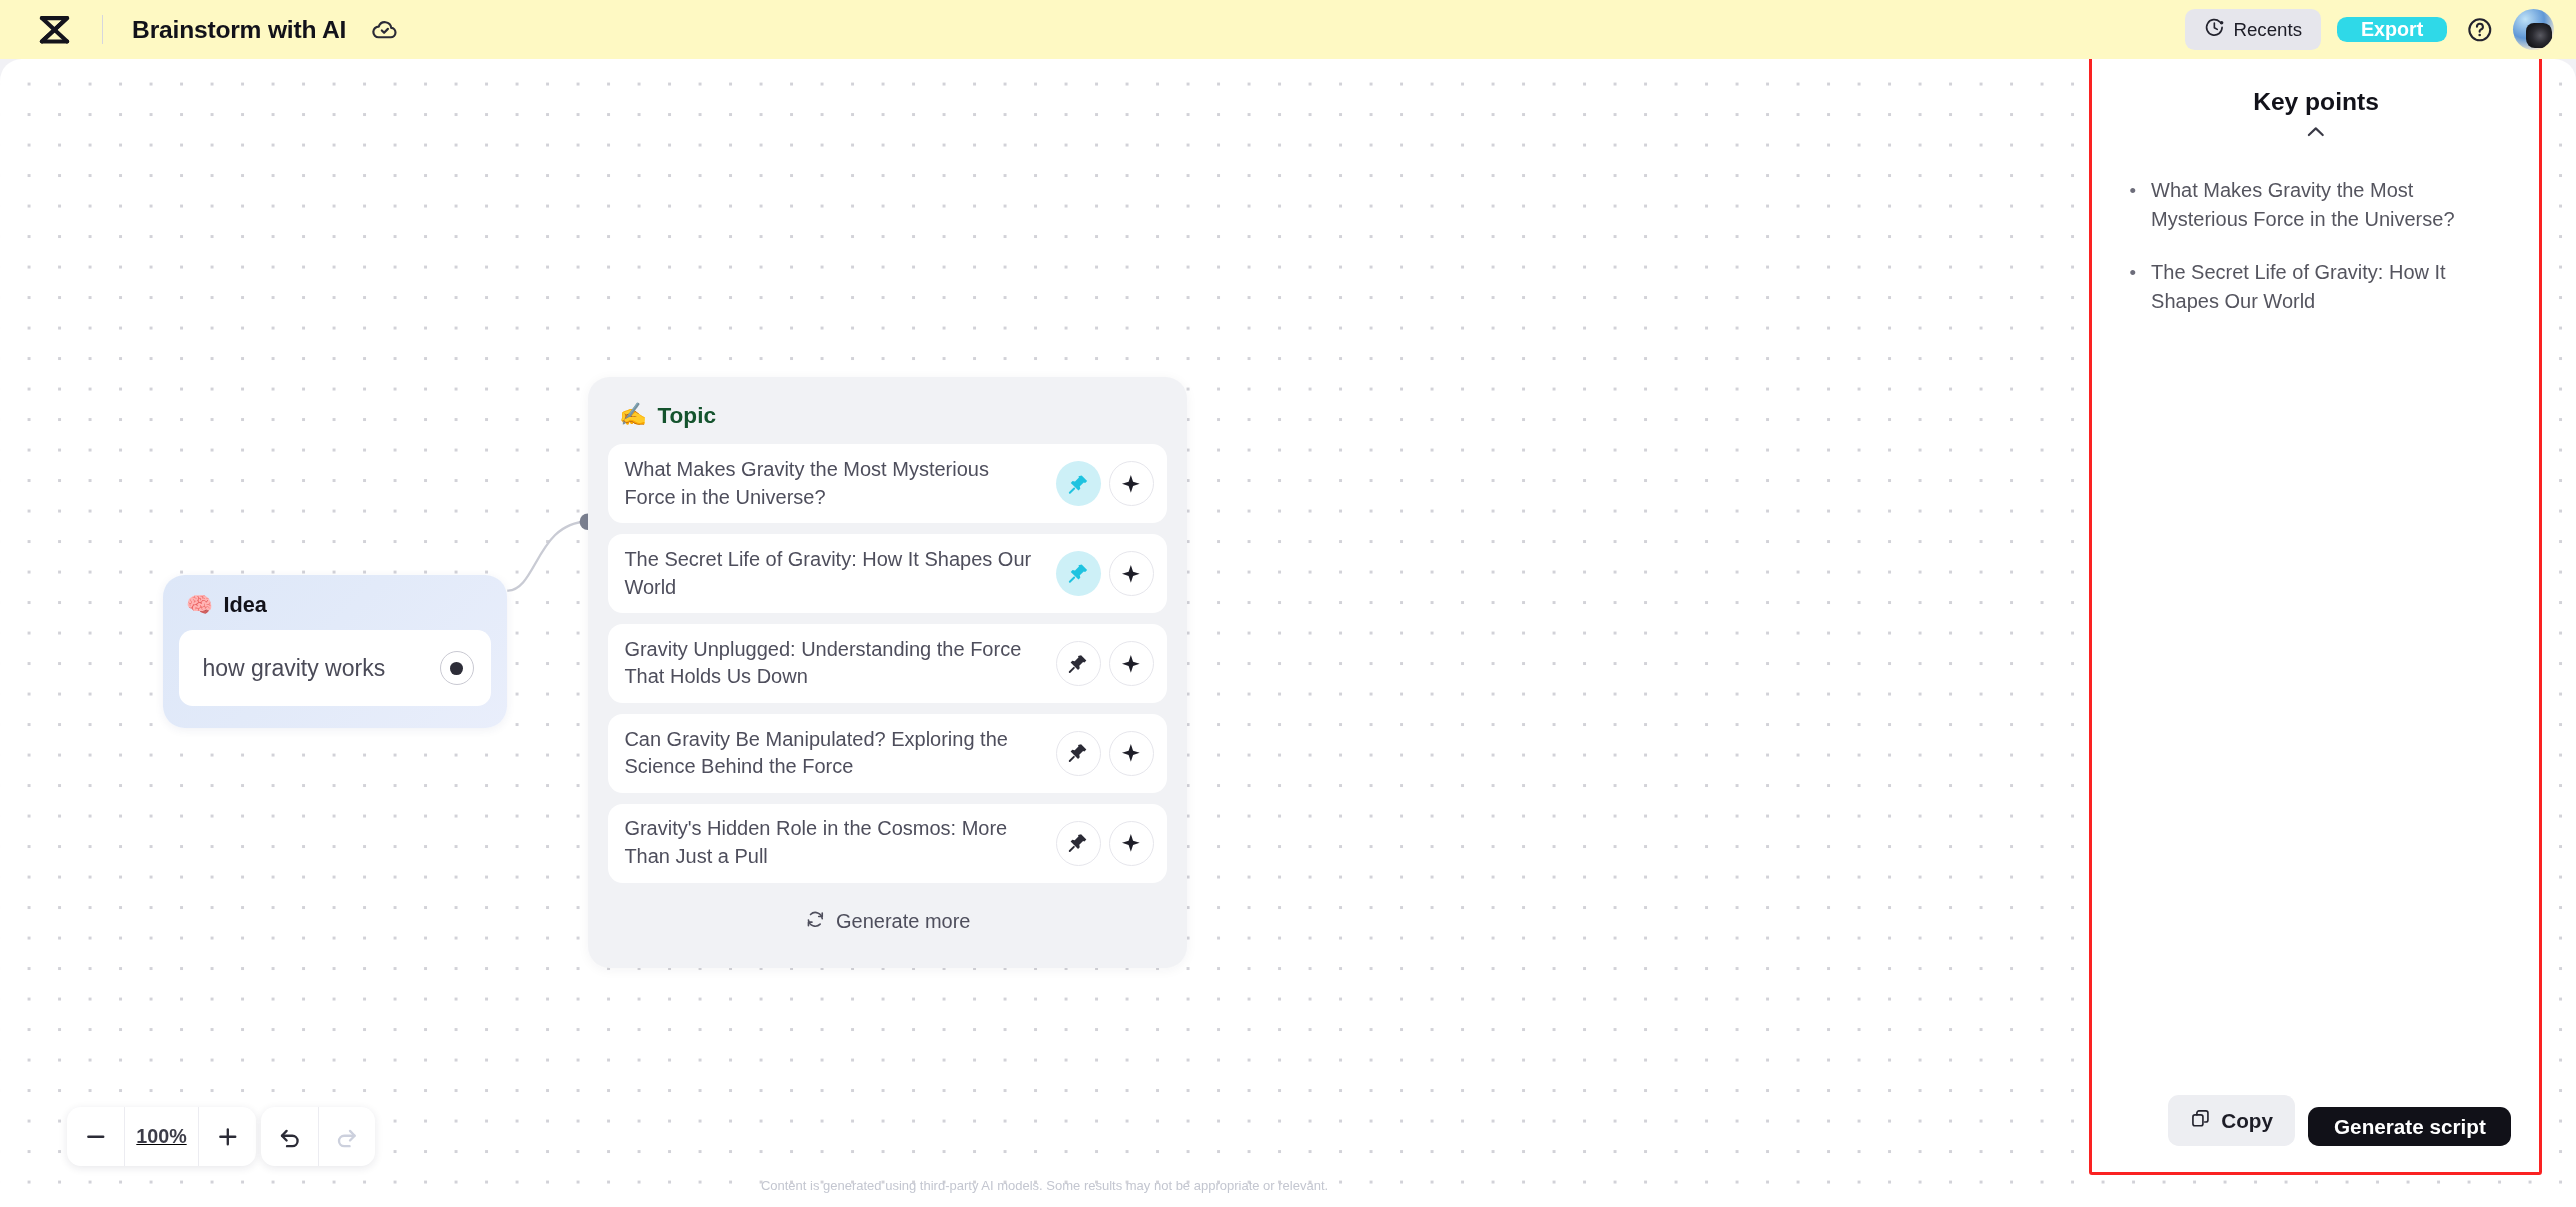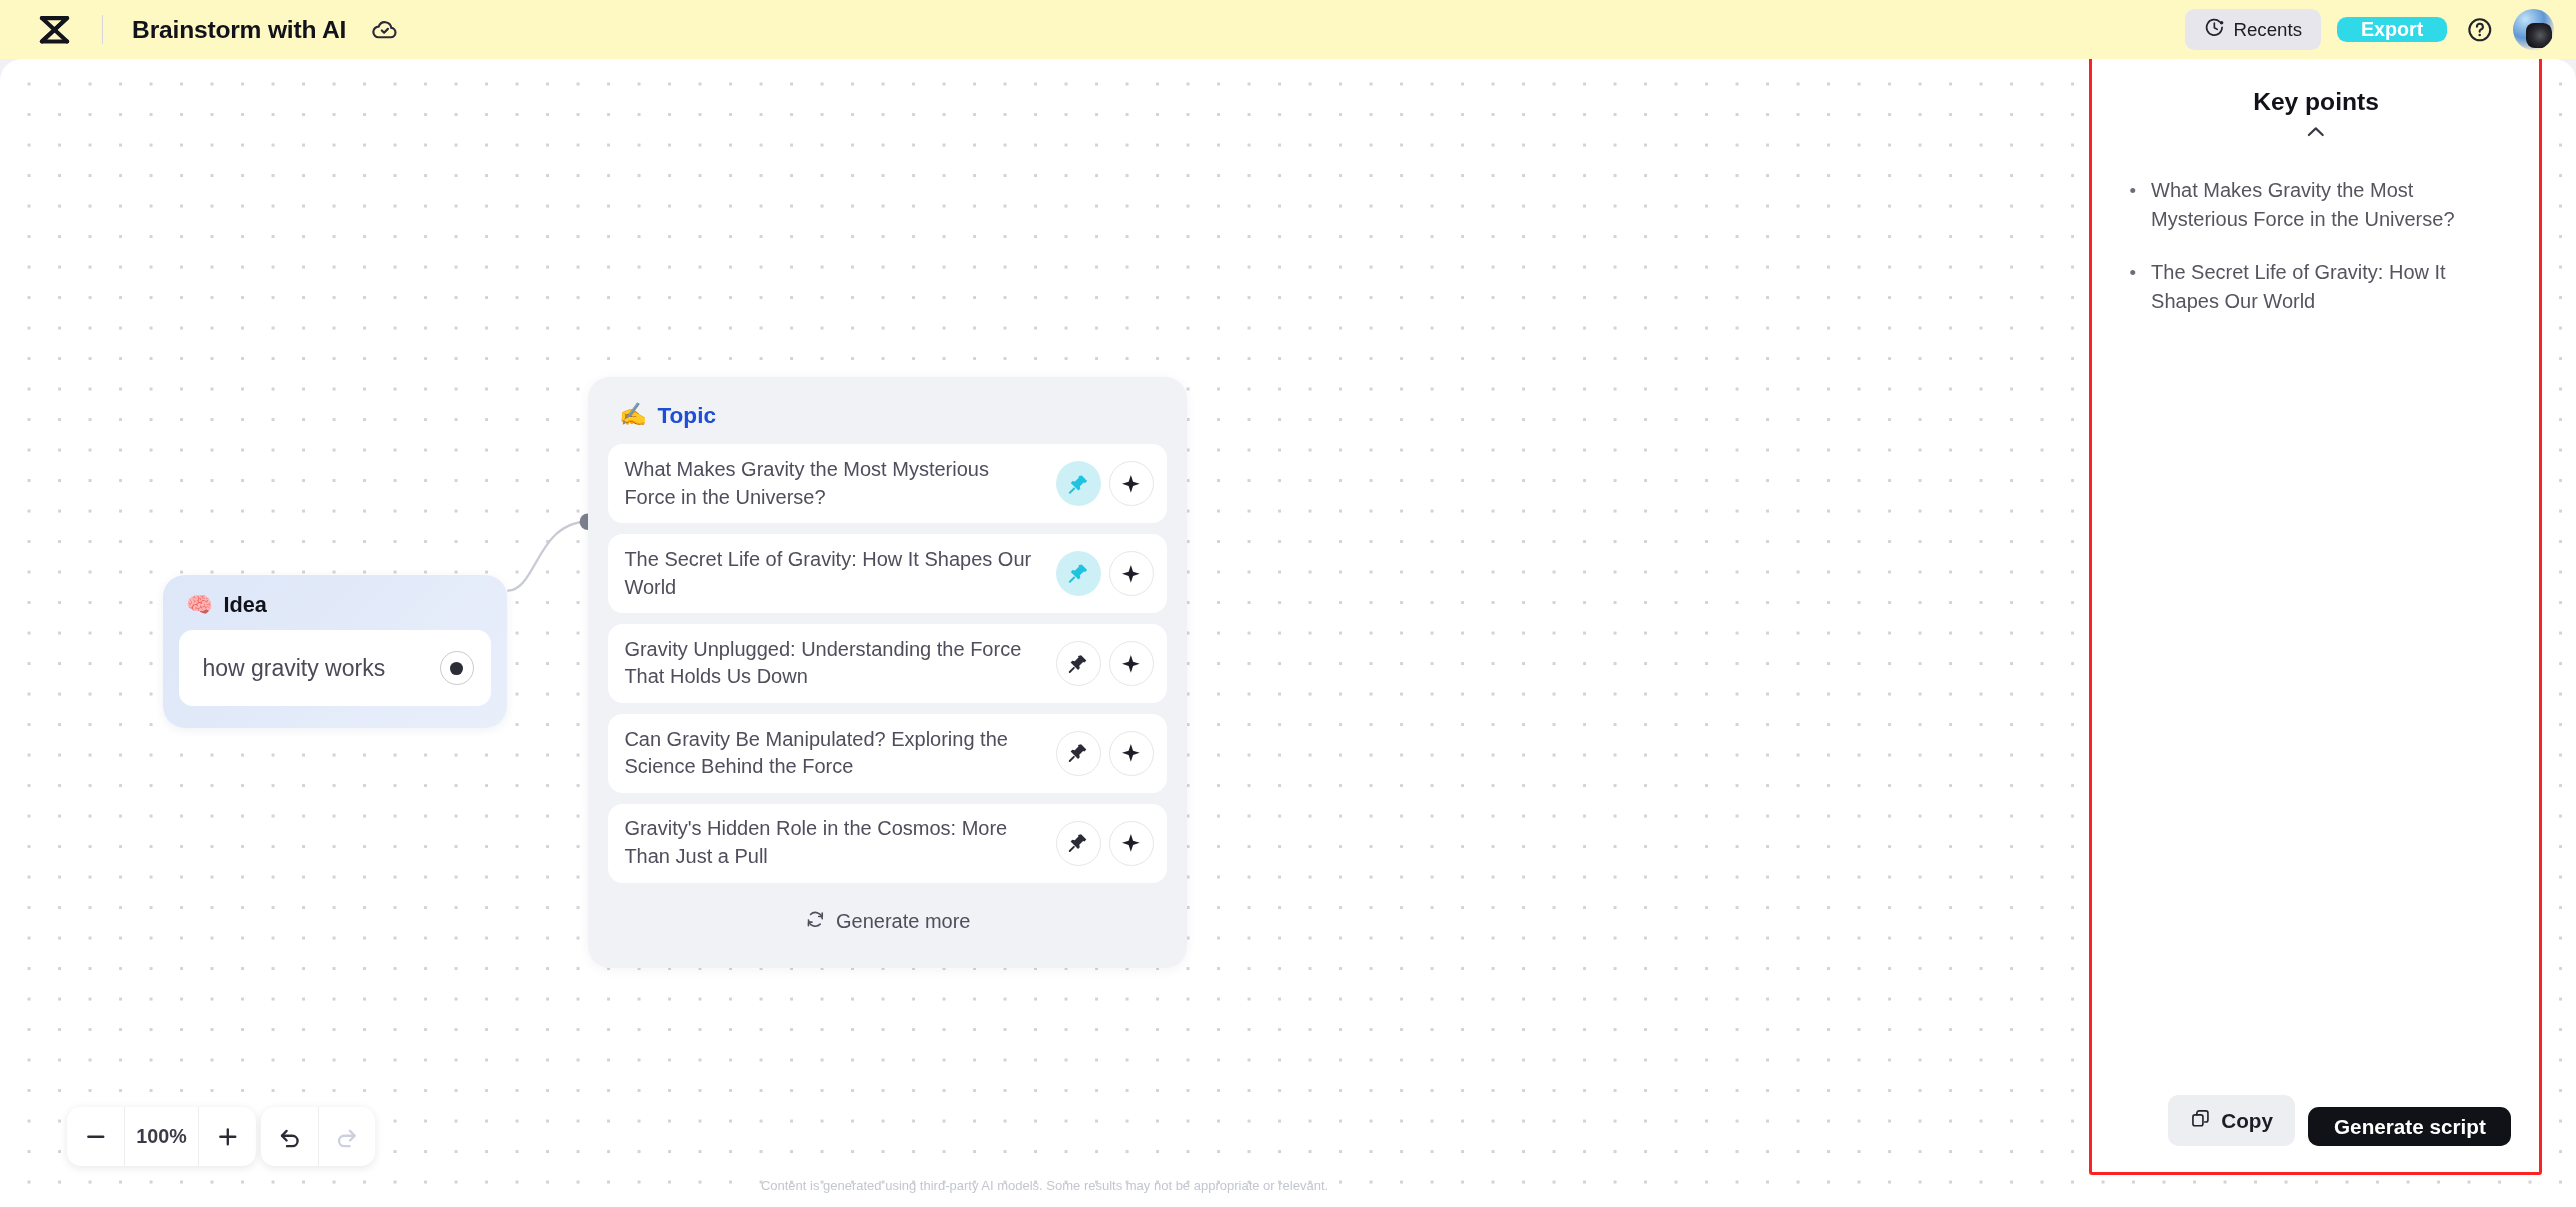--- a/index.html
+++ b/index.html
@@ -206,21 +206,21 @@
   }
 
   .topic-head {
     display: flex; align-items: center; gap: 9.8px;
     padding: 5.9px 0 15.8px 11.8px;
   }
   .topic-emoji { font-size: 22.6px; line-height: 1; }
   .topic-title {
     font-size: 22.6px;
     font-weight: bold;
-    color: #1d4ed8;
+    color: #14532d;
   }
 
   .topic-item {
     background: #ffffff;
     border-radius: 14.8px;
     min-height: 79px;
     margin-bottom: 10.8px;
     display: flex;
     align-items: center;
     padding: 11.8px 13.8px 11.8px 16.7px;
@@ -346,20 +346,21 @@
 
   
   .zoom-cluster {
     position: absolute;
     left: 67px;
     bottom: 41px;
     display: flex;
     align-items: center;
     gap: 5px;
     z-index: 20;
+    text-decoration: underline;
   }
   .zoom-group, .history-group {
     background: #ffffff;
     border-radius: 13.8px;
     height: 59px;
     display: flex;
     align-items: center;
     box-shadow: 0 2px 8.9px rgba(30,30,60,0.10);
   }
   .zgbtn {

